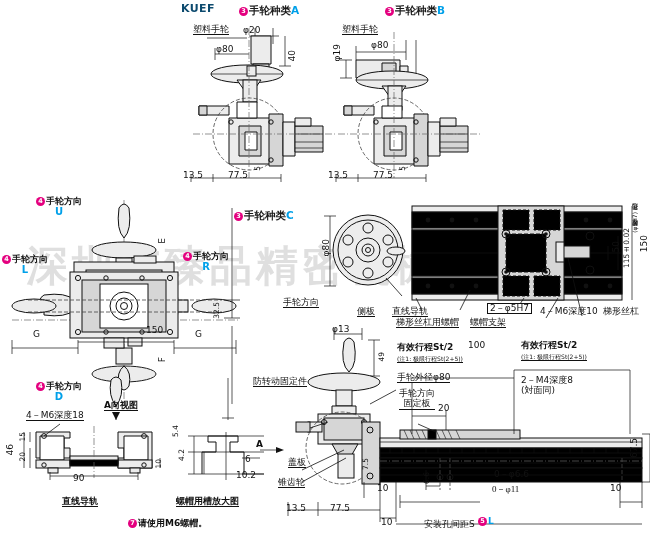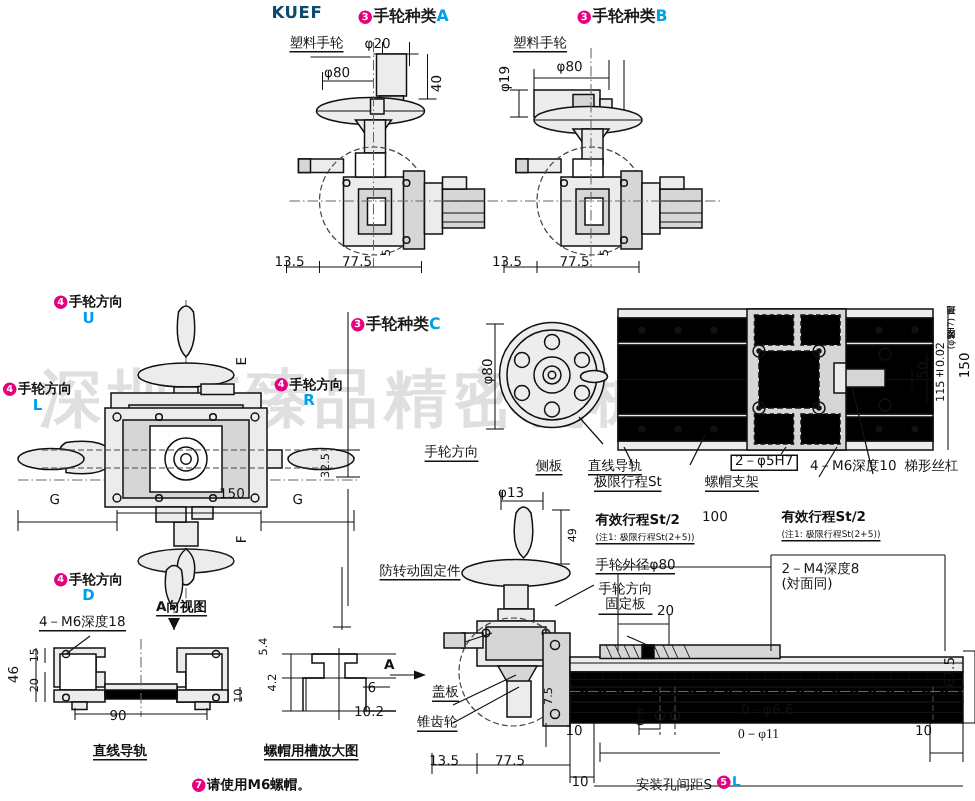--- a/index.html
+++ b/index.html
@@ -349,21 +349,21 @@
     <line class="arrowline" x1="272" y1="118" x2="258" y2="60"></line>
     <line class="arrowline" x1="150" y1="112" x2="160" y2="92"></line>
     <line class="arrowline" x1="112" y1="112" x2="106" y2="100"></line>
     <line class="arrowline" x1="92" y1="98" x2="76" y2="80"></line>
   </svg>
 
   <div class="abs lbl vert-r" style="left:322px;top:239px;">φ80</div>
   <div class="abs lbl ul" style="left:283px;top:298px;">手轮方向</div>
   <div class="abs lbl ul" style="left:357px;top:307px;">侧板</div>
   <div class="abs lbl ul" style="left:392px;top:307px;">直线导轨</div>
-  <div class="abs lbl ul" style="left:396px;top:318px;">极限行程St</div>
+  <div class="abs lbl ul" style="left:396px;top:318px;">梯形丝杠用螺帽</div>
   <div class="abs lbl ul" style="left:470px;top:318px;">螺帽支架</div>
   <div class="abs lbl" style="left:487px;top:303px;border:1px solid #111;padding:0 2px;background:#fff;">2－φ5H7</div>
   <div class="abs lbl" style="left:540px;top:307px;">4－M6深度10</div>
   <div class="abs lbl" style="left:603px;top:307px;">梯形丝杠</div>
   <div class="abs lbl vert-r" style="left:612px;top:241px;">50</div>
   <div class="abs lbl-s vert-r" style="left:623px;top:228px;">115±0.02</div>
   <div class="abs lbl vert-r" style="left:640px;top:235px;">150</div>
   <div class="abs lbl-xs vert-r" style="left:632px;top:212px;">(公差区φ5H7孔适用)</div>
 
   <svg width="160" height="70" style="left:14px;top:418px;">

